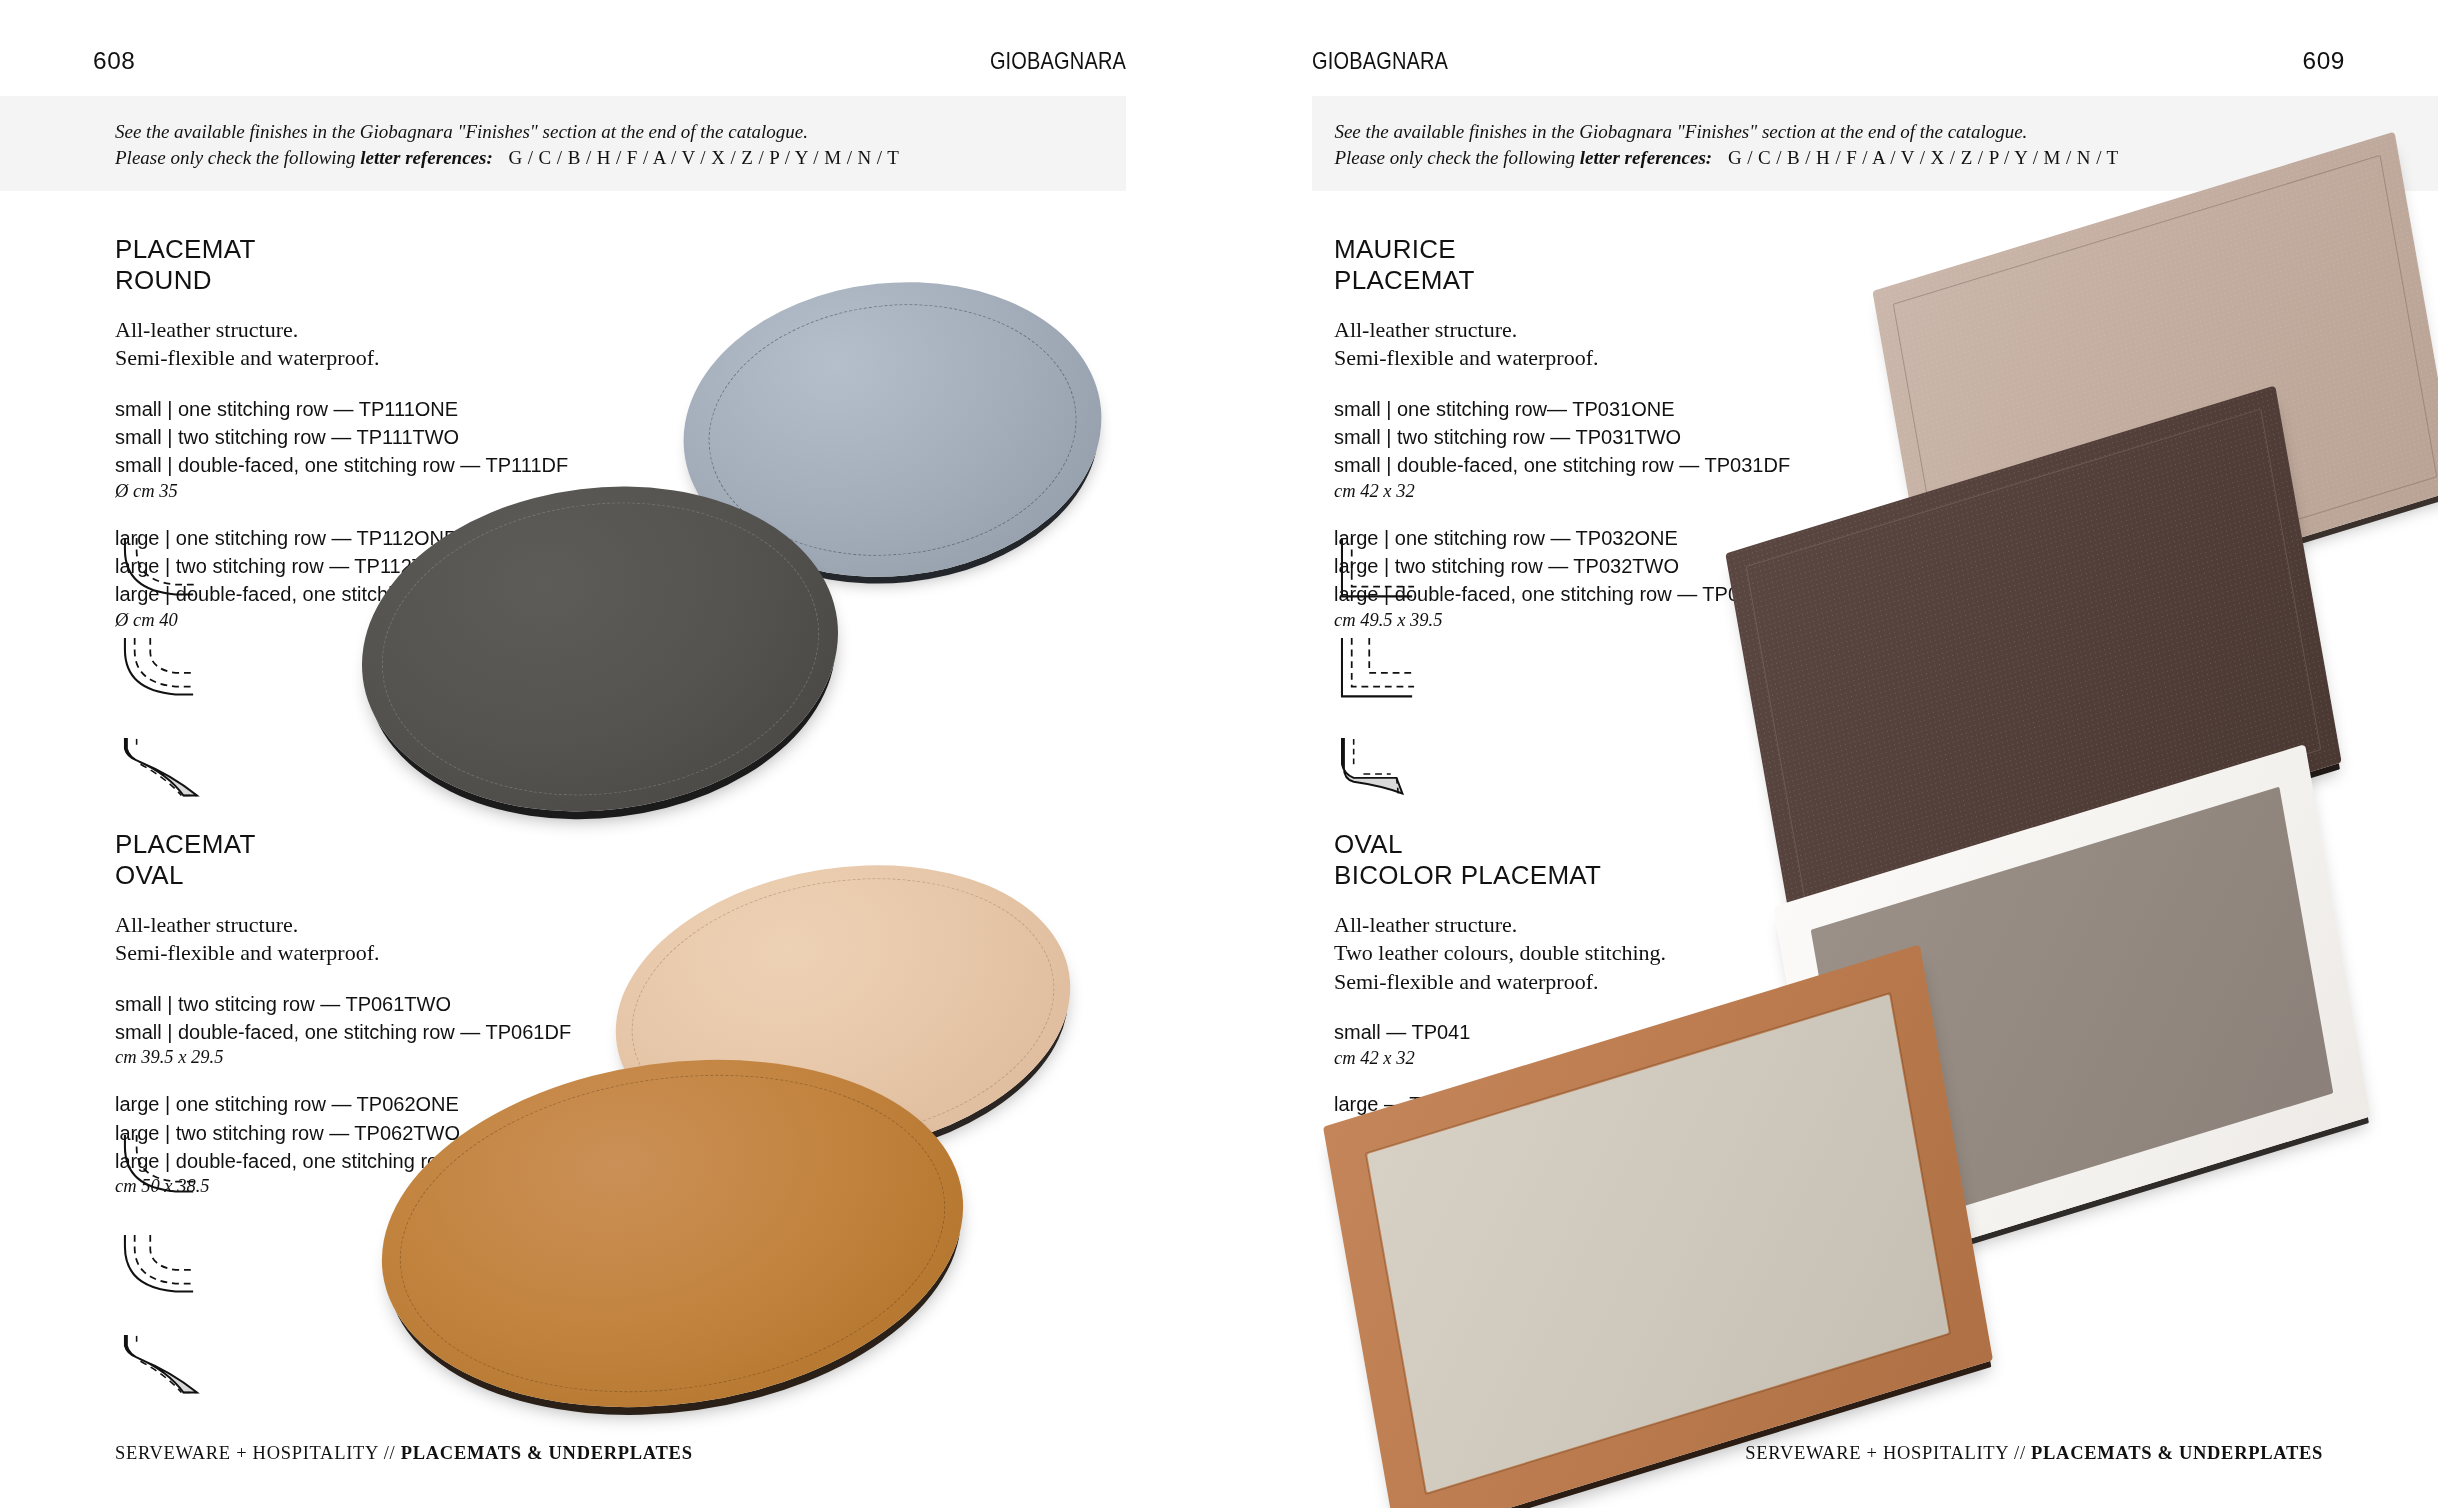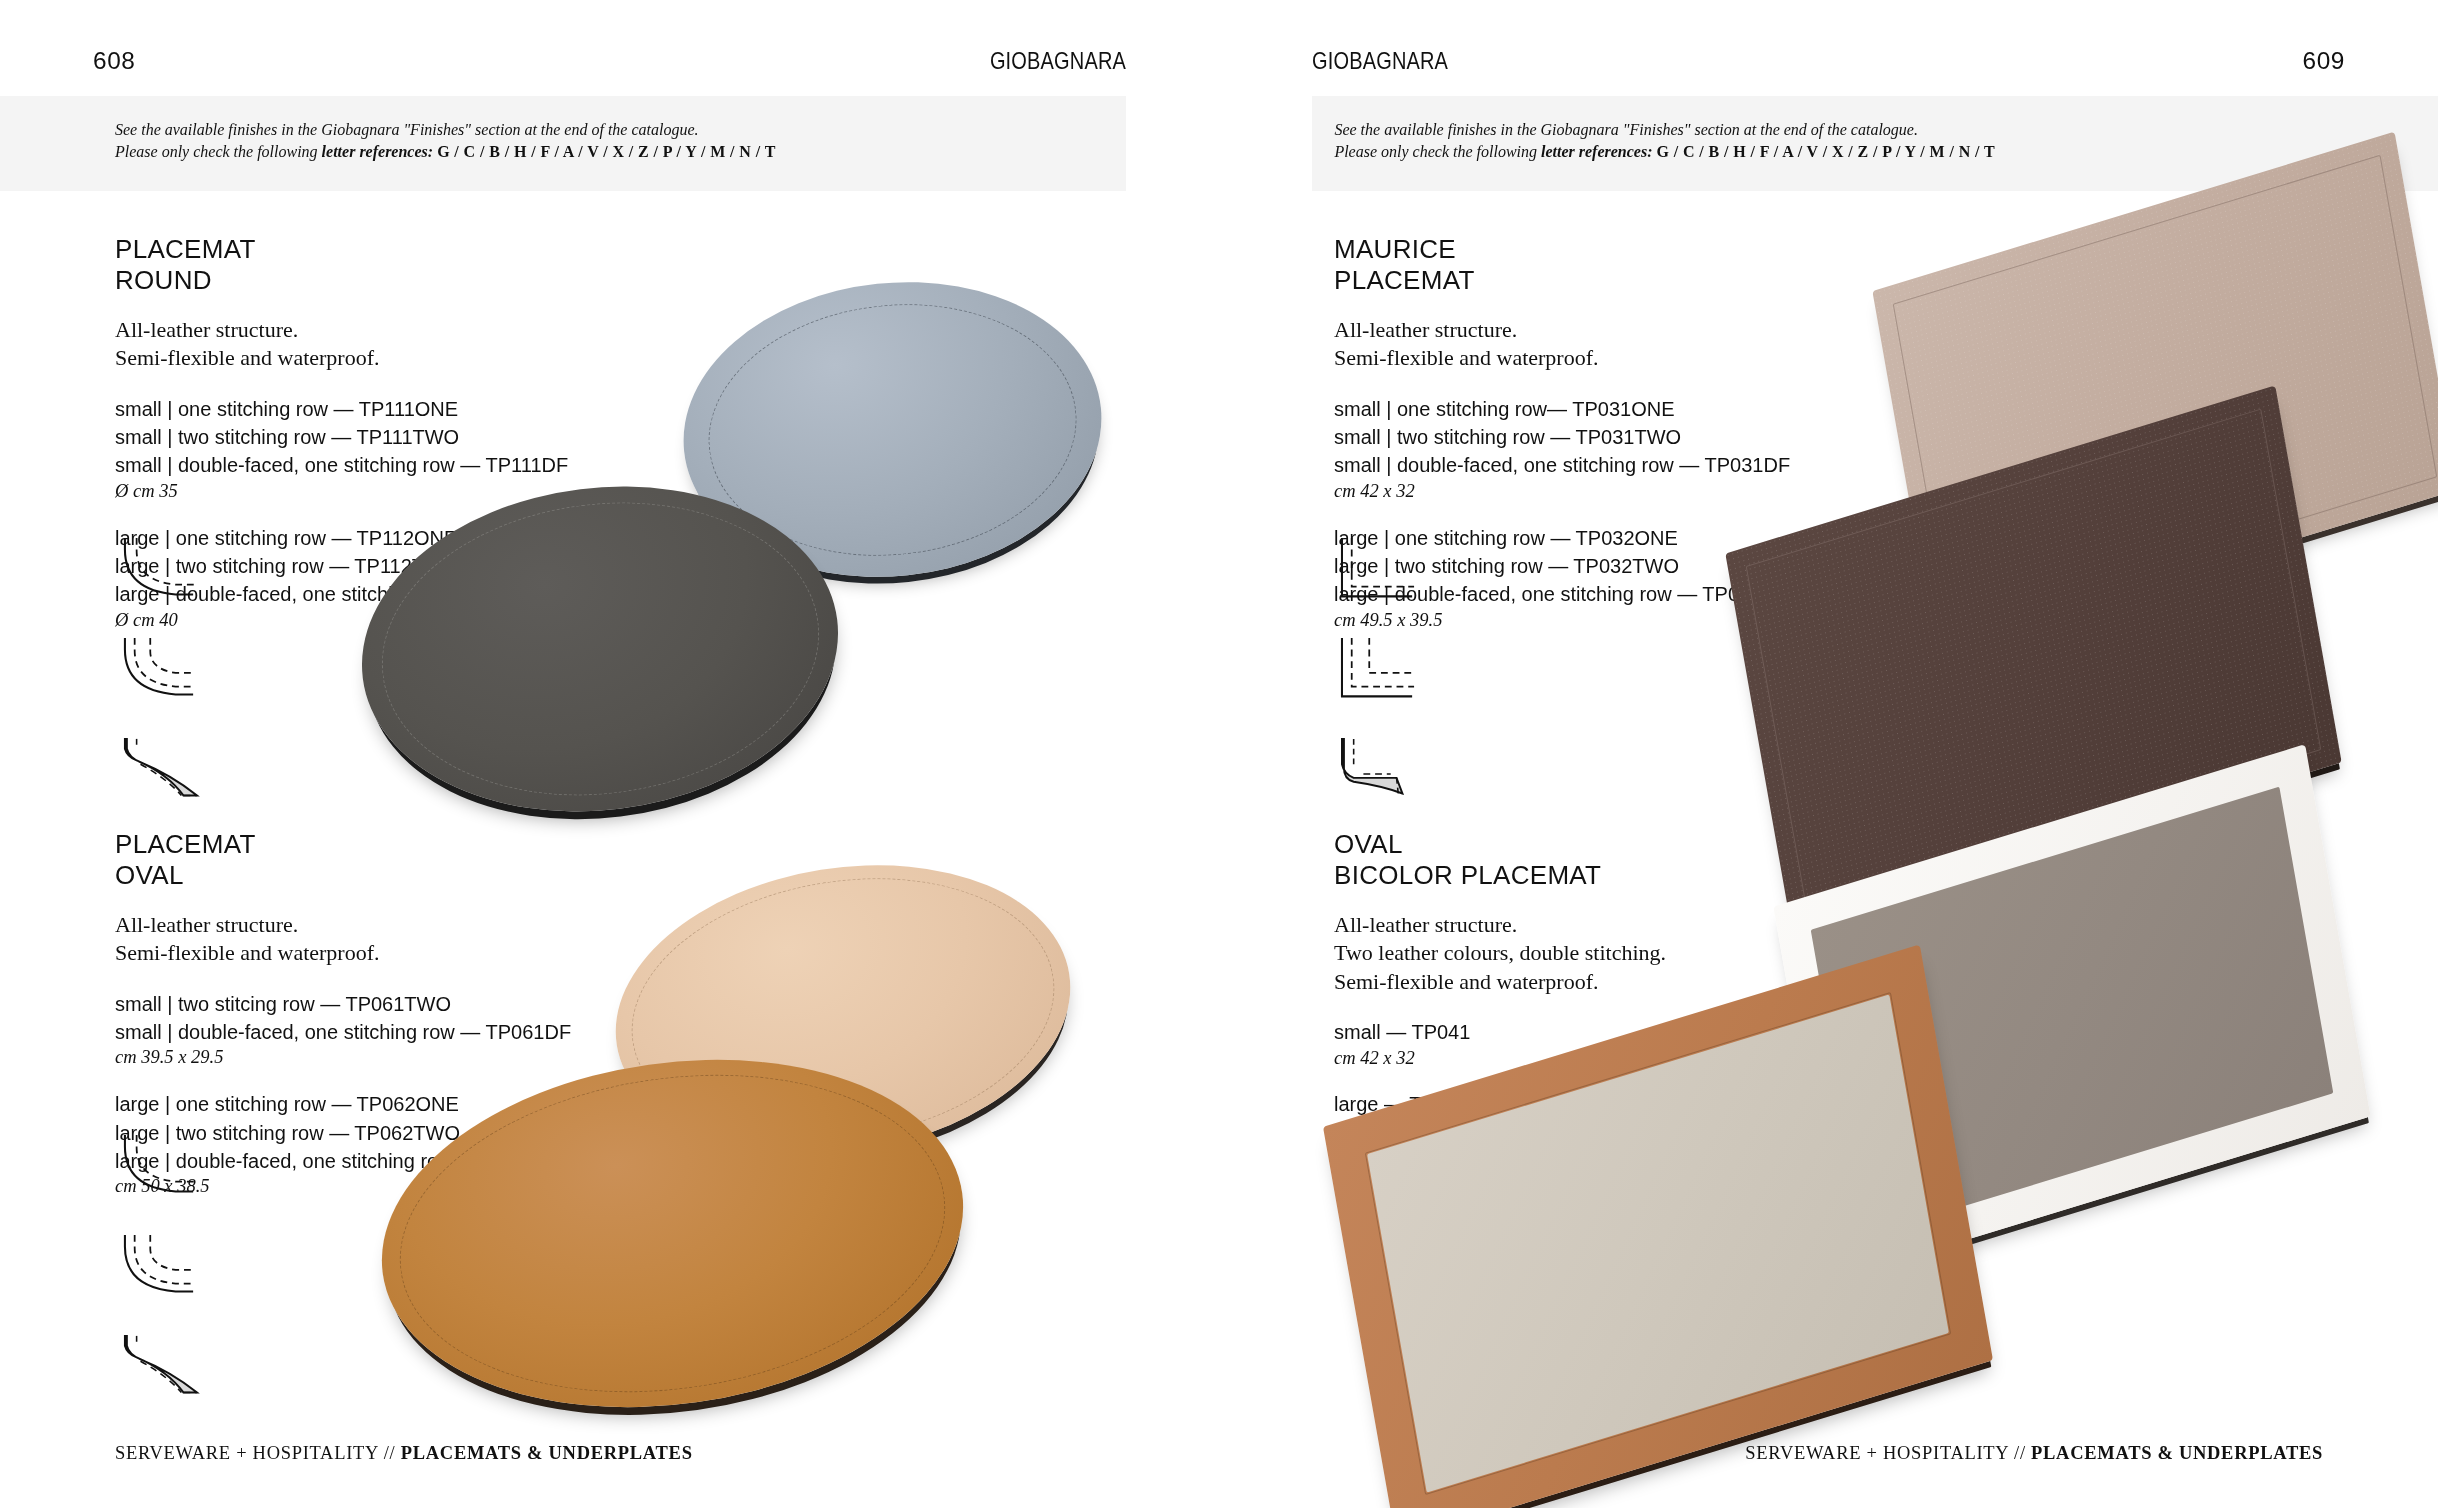--- a/index.html
+++ b/index.html
@@ -24,23 +24,23 @@
   .right .folio{right:93px;}
 
   
   .notice{position:absolute;top:96px;height:95px;background:#f4f4f4;}
   .left .notice{left:0;width:1126px;}
   .right .notice{left:93px;width:1126px;}
   .notice .inner{position:absolute;left:0;top:23.4px;width:100%;}
   .left .notice .inner{padding-left:115px;}
   .right .notice .inner{padding-left:22.4px;}
   .notice p{margin:0;font-family:"Liberation Serif",serif;font-style:italic;
-            font-size:16px;line-height:1.34;color:#111;}
+            font-size:19px;line-height:1.34;color:#111;}
   .notice p b{font-weight:700;font-style:italic;}
-  .notice p .letters{font-style:normal;font-weight:700;letter-spacing:0.4px;}
+  .notice p .letters{font-style:normal;font-weight:400;letter-spacing:0.4px;margin-left:11px;}
 
   
   .block{position:absolute;width:546px;}
   .left .block{left:115px;}
   .right .block{left:115px;}
   .b1{top:234px;}
   .b2{top:829px;}
 
   h2.title{margin:0;font-family:"Liberation Sans",sans-serif;
            font-weight:400;font-size:26px;line-height:1.20;letter-spacing:0.3px;color:#111;}

